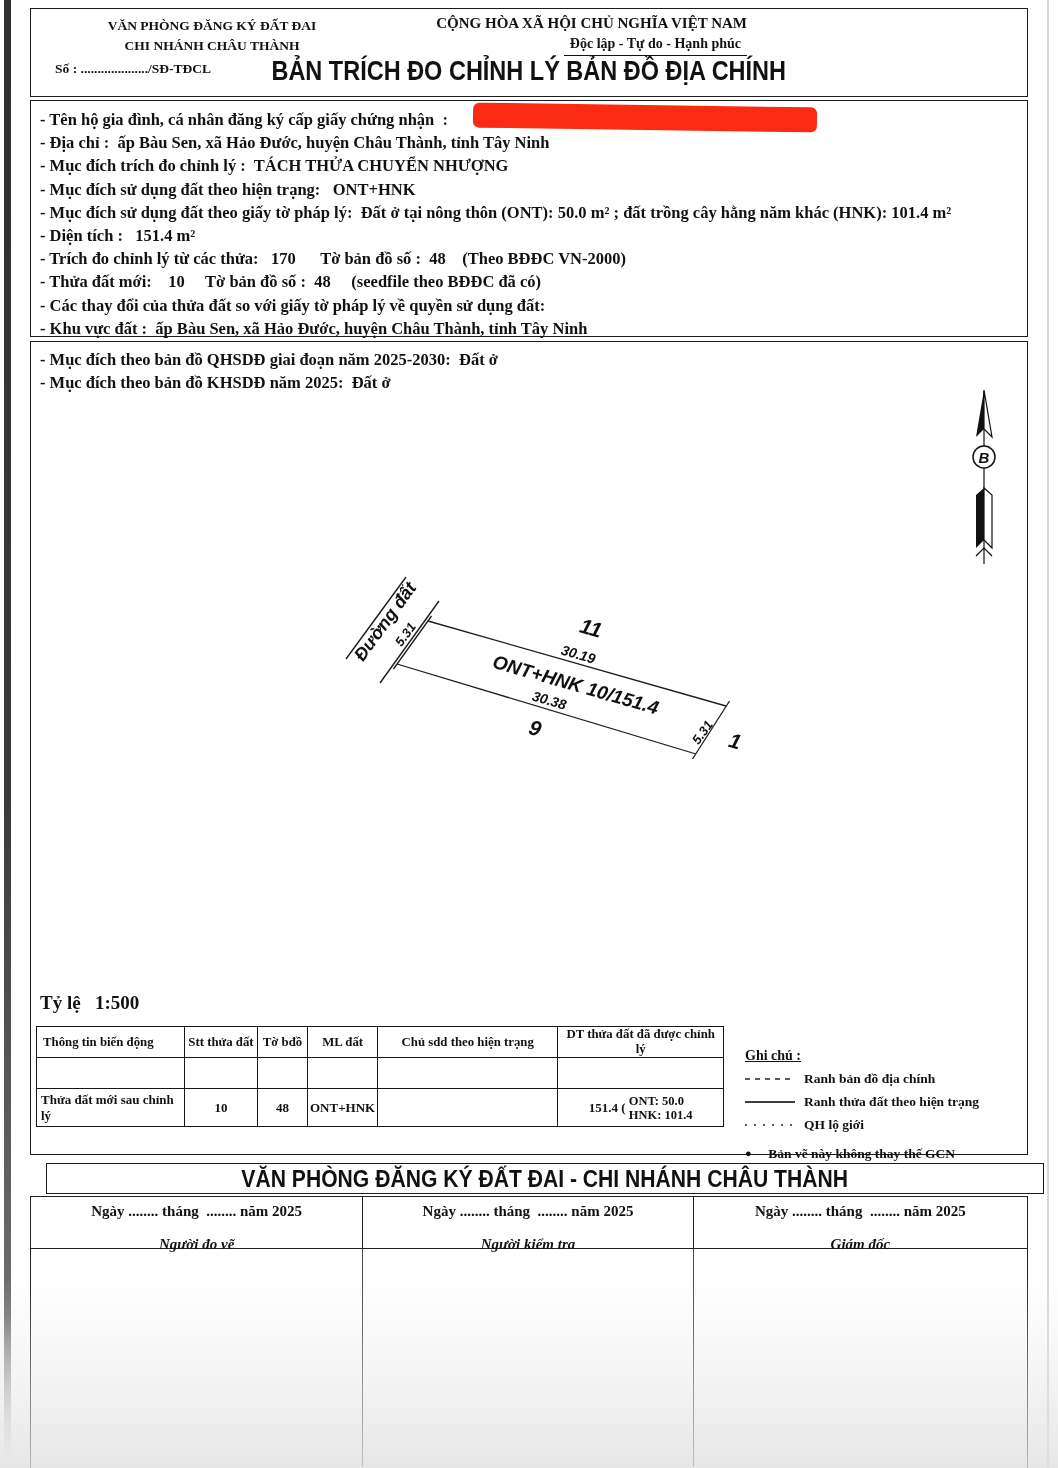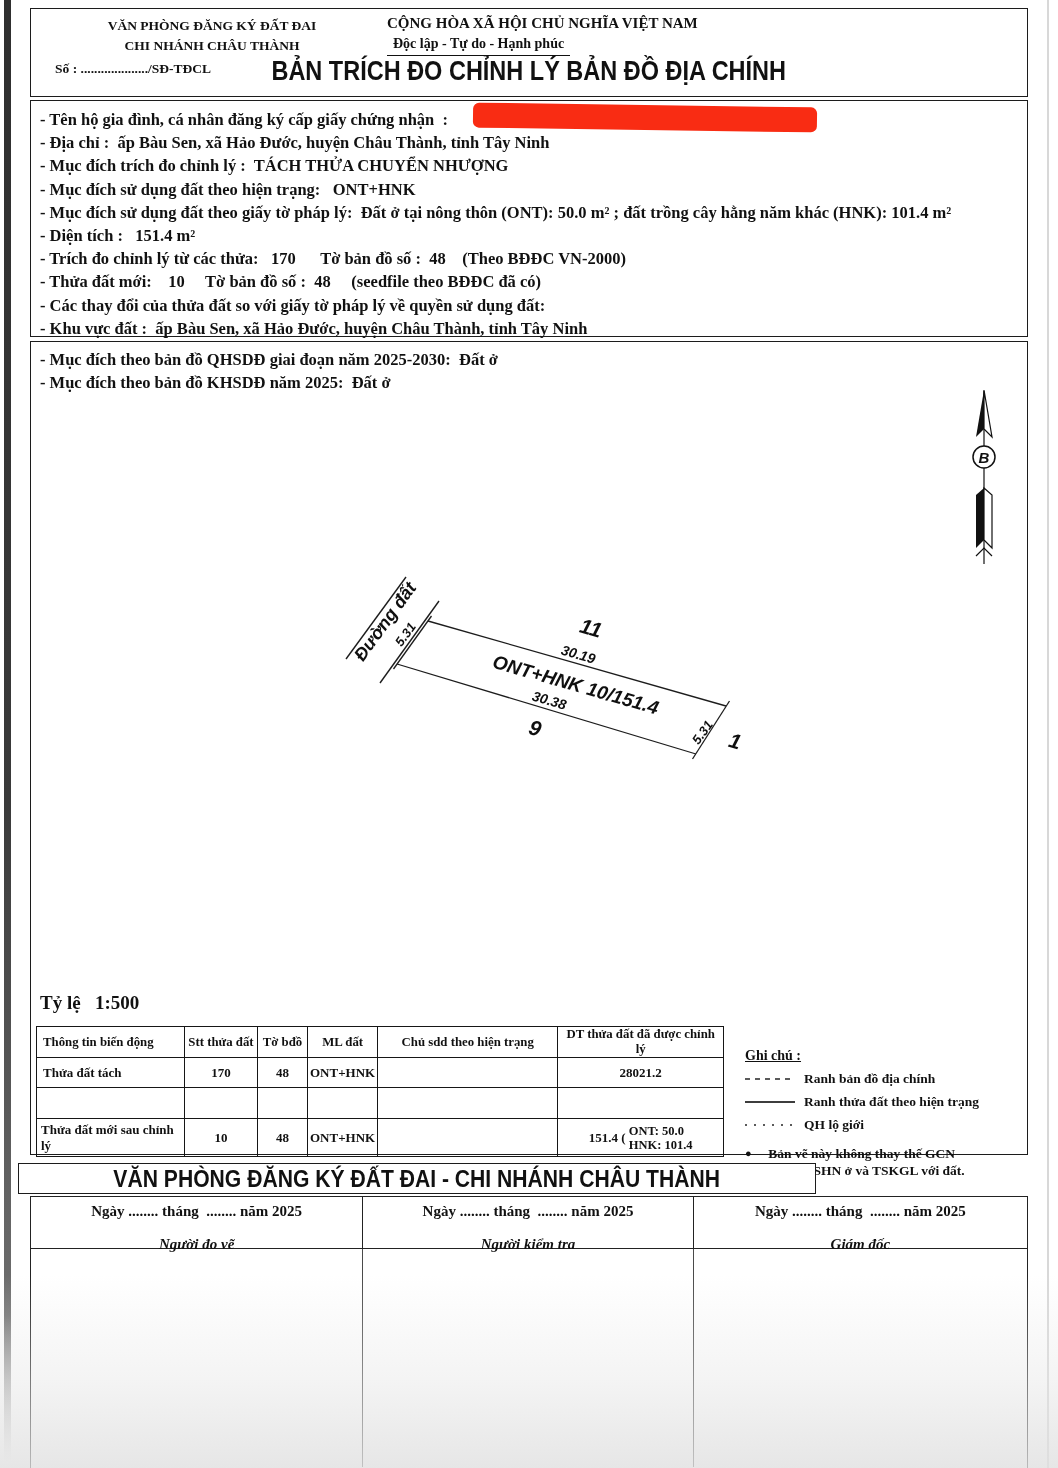--- a/index.html
+++ b/index.html
@@ -10,21 +10,21 @@
   
   .edge-left{position:absolute;left:4px;top:0;width:7px;height:1462px;
       background:linear-gradient(180deg,#2f2f2f 0%,#3a3a3a 55%,#6f6f6f 90%,rgba(130,130,130,0) 100%);}
   .edge-right{position:absolute;left:1047px;top:0;width:2px;height:1468px;background:#d8d8d8;}
   .scan-fade{position:absolute;left:0;top:1275px;width:1058px;height:193px;pointer-events:none;
       background:linear-gradient(180deg,rgba(232,232,232,0) 0%,rgba(230,230,230,0.45) 55%,rgba(224,224,224,0.8) 100%);}
   
   .org-block{position:absolute;left:16px;top:7px;width:330px;text-align:center;
       font-weight:bold;font-size:13.5px;line-height:20px;}
   .org-number{position:absolute;left:24px;top:52px;font-weight:bold;font-size:13.5px;}
-  .nat-block{position:absolute;left:356px;top:4px;width:360px;text-align:left;}
+  .nat-block{position:absolute;left:356px;top:4px;width:360px;text-align:right;}
   .nat-line1{font-weight:bold;font-size:15px;line-height:21px;}
   .nat-line2{display:inline-block;font-weight:bold;font-size:14px;line-height:19px;
       border-bottom:1.8px solid #111;padding:0 6px 2px 6px;}
   .main-title{position:absolute;left:0;right:0;top:47px;text-align:center;}
   .main-title span{display:inline-block;font-family:"Liberation Sans",sans-serif;font-weight:bold;
       font-size:27px;transform:scaleX(0.87);transform-origin:center;white-space:nowrap;}
   
   .doc-lines{padding:7px 0 0 9px;}
   .doc-line{font-weight:bold;font-size:16.5px;line-height:23.2px;white-space:pre;}
   .redaction{position:absolute;left:442px;top:4px;width:344px;height:25px;background:#f92c13;
@@ -157,28 +157,20 @@
           <col style="width:166px">
       </colgroup>
       <tbody>
           <tr class="hd" style="height:26px;">
         <td class="l">Thông tin biến động</td>
         <td>Stt thửa đất</td>
         <td>Tờ bđồ</td>
         <td>ML đất</td>
         <td>Chủ sdd theo hiện trạng</td>
         <td>DT thửa đất đã được chỉnh lý</td>
-      </tr>
-      <tr style="height:30px;">
-        <td class="l">Thửa đất tách</td>
-        <td>170</td>
-        <td>48</td>
-        <td>ONT+HNK</td>
-        <td></td>
-        <td>28021.2</td>
       </tr>
       <tr style="height:31px;">
         <td></td>
             <td></td>
             <td></td>
         <td></td>
             <td></td>
             <td></td>
       </tr>
       <tr style="height:38px;">
@@ -217,21 +209,21 @@
       <div class="leg-note">
         <span class="leg-bullet">●</span>
         <span class="leg-note-text">
           <span style="display:block">Bản vẽ này không thay thế GCN</span>
           <span style="display:block">QSDĐ, QSHN ở và TSKGL với đất.</span>
         </span>
       </div>
     </div>
   </div>
 
-  <div class="box footer-title" style="left:18px;top:1163px;width:798px;height:31px;">
+  <div class="box footer-title" style="left:46px;top:1163px;width:998px;height:31px;">
     <span>VĂN PHÒNG ĐĂNG KÝ ĐẤT ĐAI - CHI NHÁNH CHÂU THÀNH</span>
   </div>
 
   <div class="sig-table">
     <div class="sig-head">
       <div class="sig-cell" style="width:332px;">
         <div class="sig-date">Ngày ........ tháng  ........ năm 2025</div>
         <div class="sig-role">Người đo vẽ</div>
       </div>
       <div class="sig-cell" style="width:331px;">

